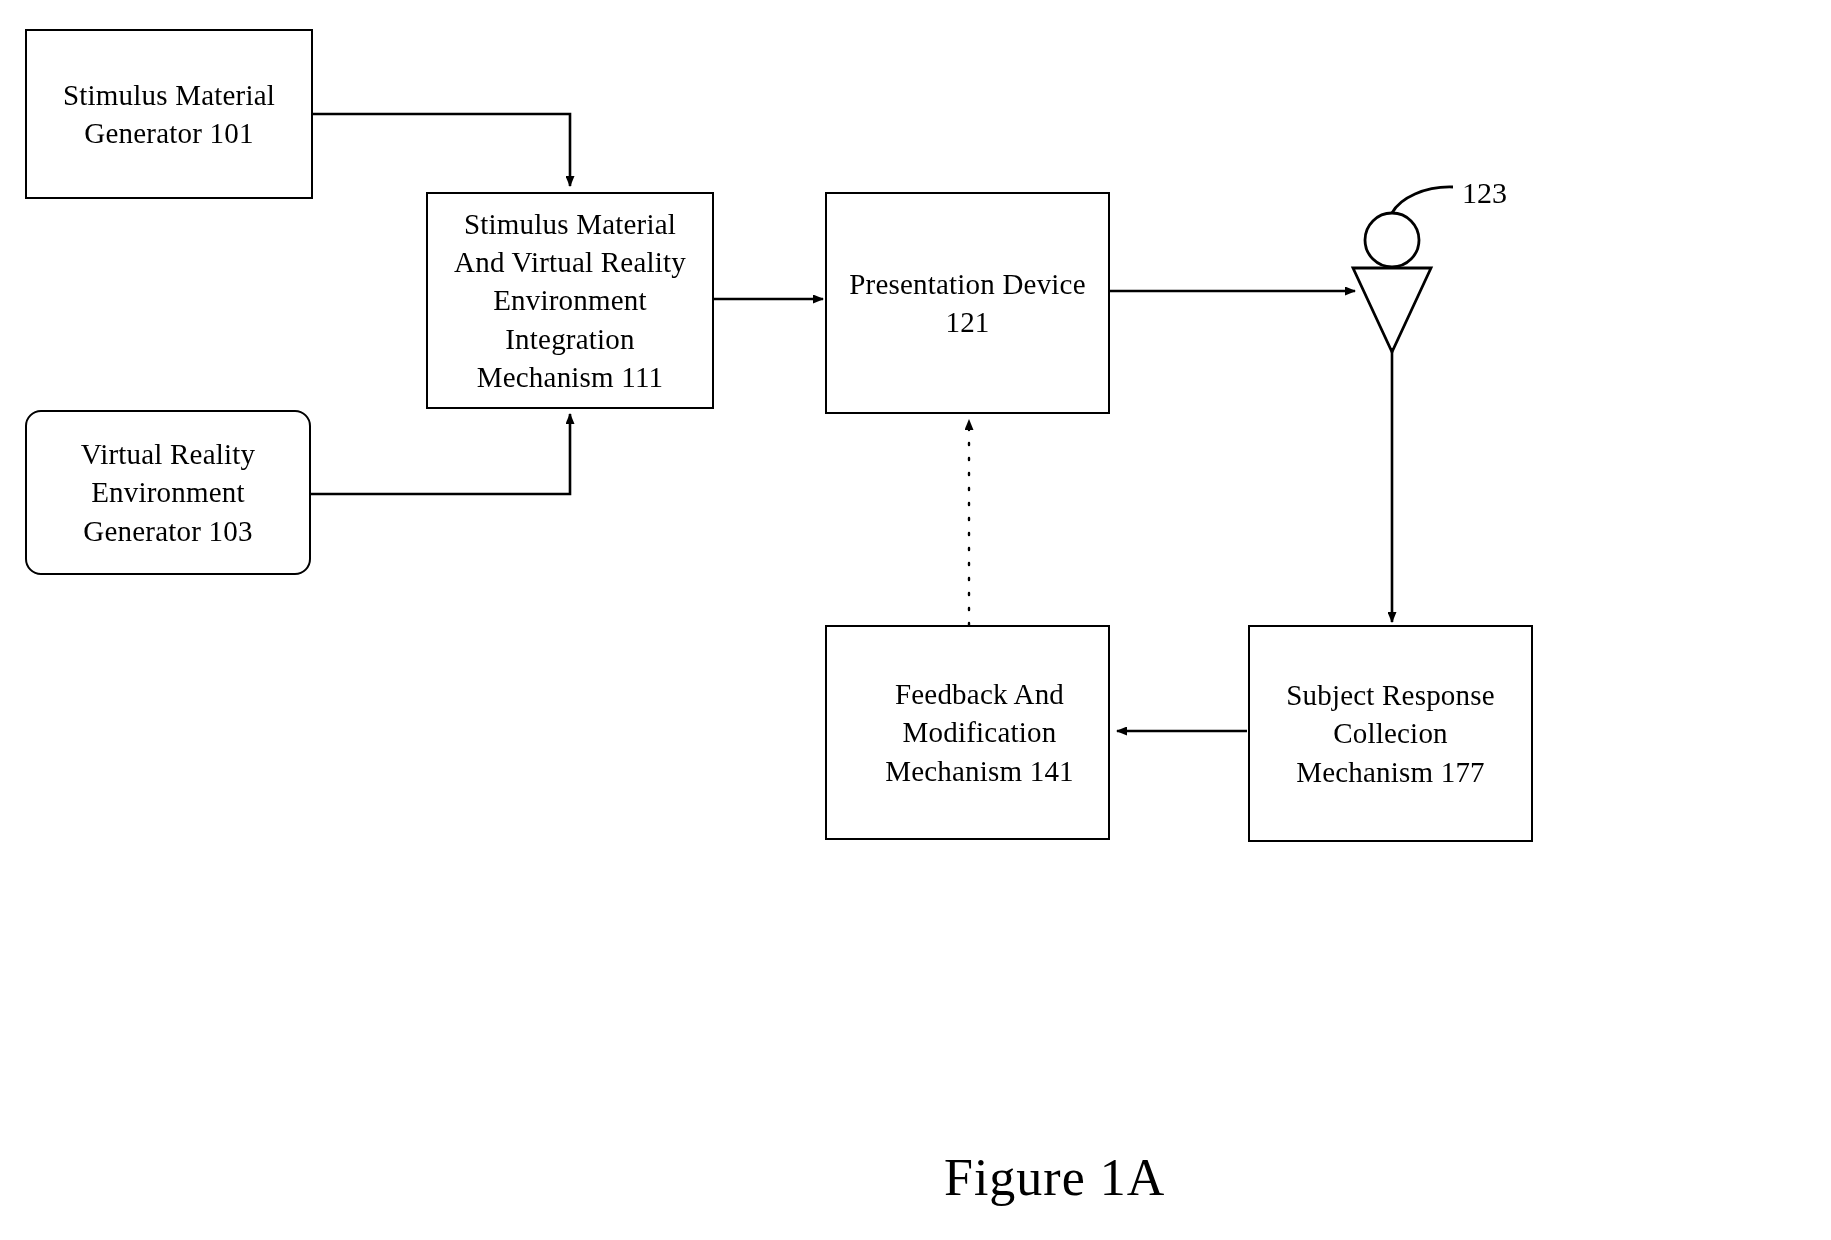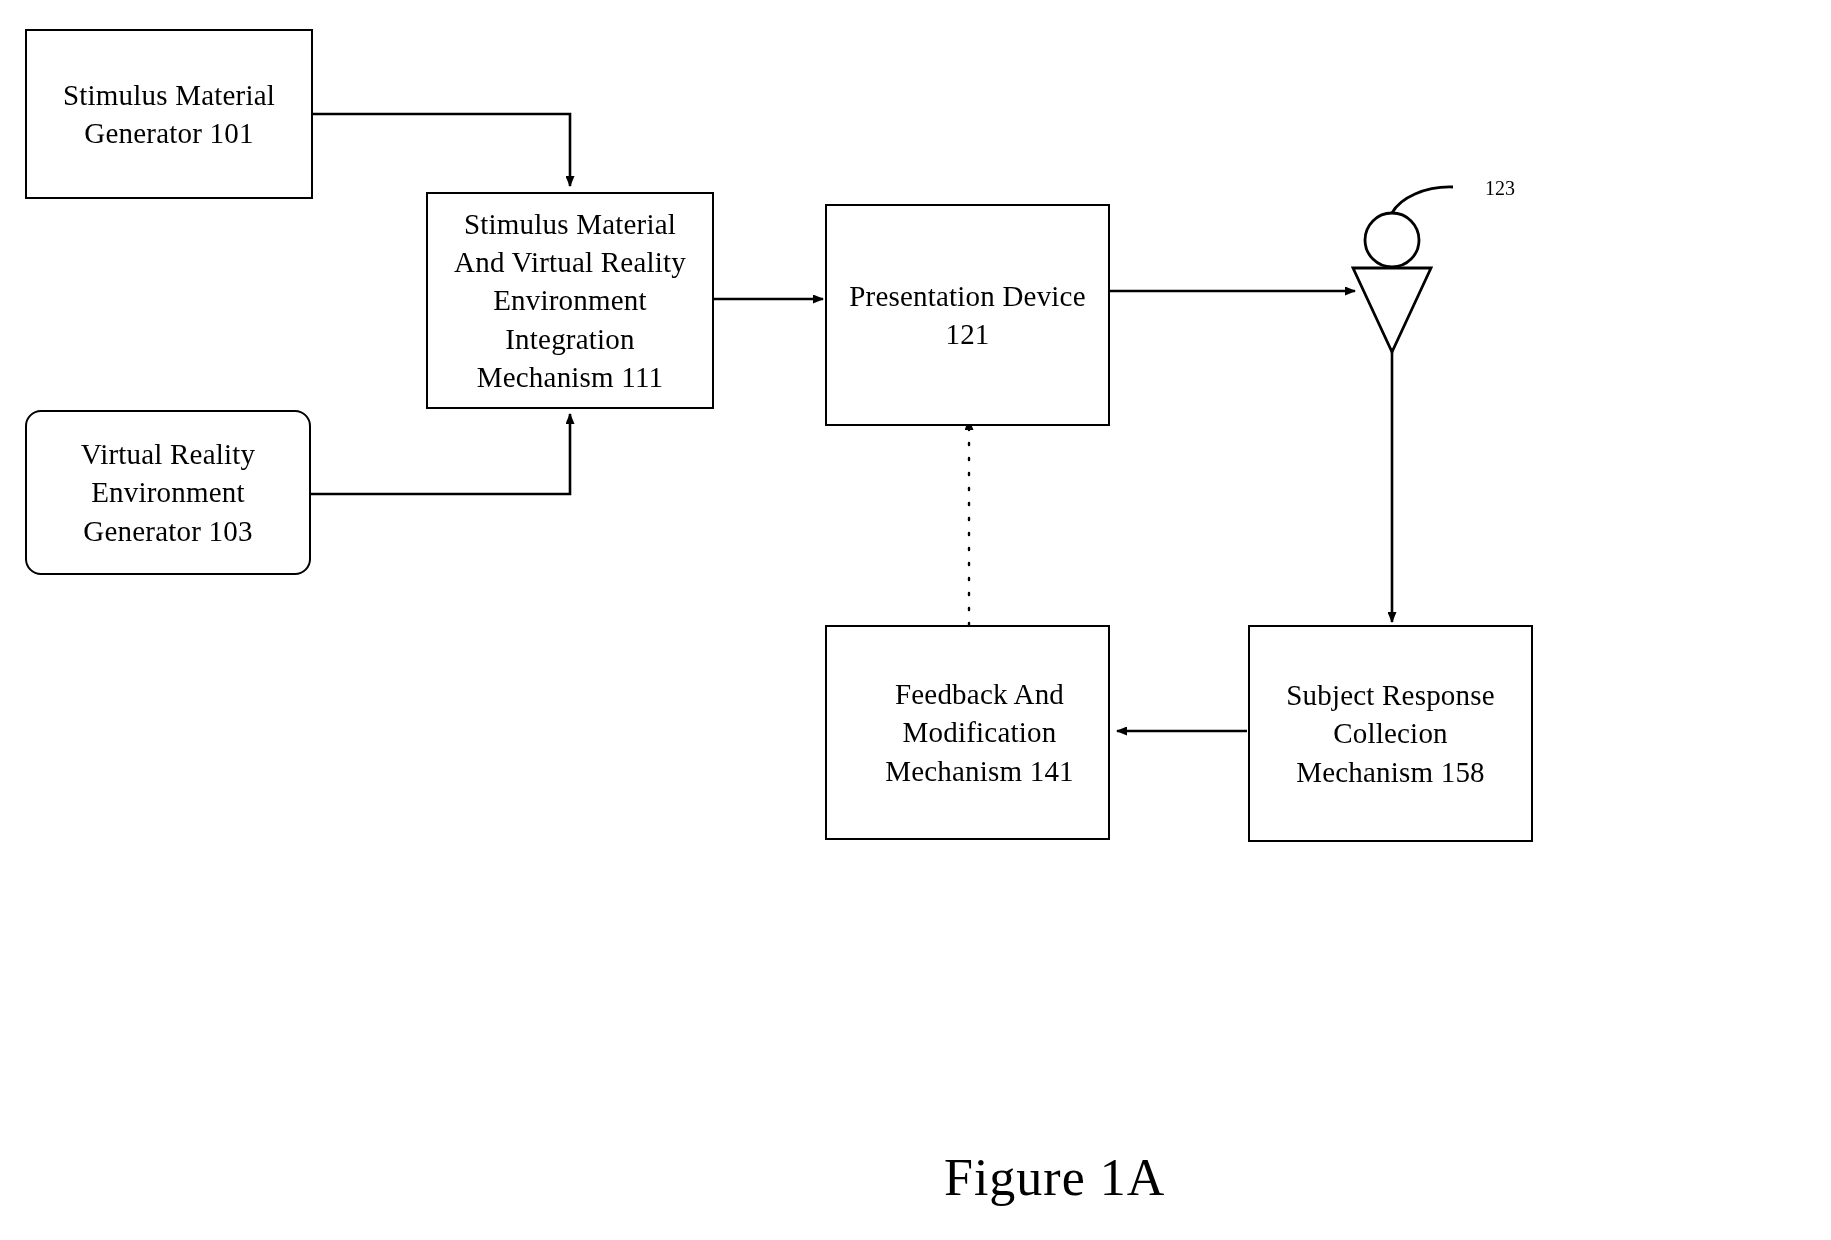--- a/index.html
+++ b/index.html
@@ -28,24 +28,23 @@
   }
   .node-label {
     font-size: 29px;
     line-height: 1.32;
     letter-spacing: 0.2px;
     white-space: pre-line;
     padding: 0 8px;
   }
   .ref-label {
     position: absolute;
-    font-size: 20px;
+    font-size: 30px;
     line-height: 1;
     white-space: nowrap;
-    margin-left: 23px;
   }
   .caption {
     position: absolute;
     font-size: 52px;
     line-height: 1;
     white-space: nowrap;
     letter-spacing: 1px;
   }
   svg.overlay {
     position: absolute;
@@ -112,40 +111,40 @@
   </div>
 
   <div class="node" style="left:426px; top:192px; width:288px; height:217px;">
     <div class="node-label">Stimulus Material
 And Virtual Reality
 Environment
 Integration
 Mechanism 111</div>
   </div>
 
-  <div class="node" style="left:825px; top:192px; width:285px; height:222px;margin-top:12px;">
+  <div class="node" style="left:825px; top:192px; width:285px; height:222px;">
     <div class="node-label">Presentation Device
 121</div>
   </div>
 
   <div class="node" style="left:25px; top:410px; width:286px; height:165px;border-radius:16px;">
     <div class="node-label">Virtual Reality
 Environment
 Generator 103</div>
   </div>
 
   <div class="node" style="left:825px; top:625px; width:285px; height:215px;padding-left:24px;">
     <div class="node-label">Feedback And
 Modification
 Mechanism 141</div>
   </div>
 
   <div class="node" style="left:1248px; top:625px; width:285px; height:217px;">
     <div class="node-label">Subject Response
 Collecion
-Mechanism 158</div>
+Mechanism 177</div>
   </div>
 
   <div class="ref-label" style="left:1462px; top:178px;">123</div>
 
   <div class="caption" style="left:944px; top:1152px;">Figure 1A</div>
 
 </div>
 
 </body></html>

